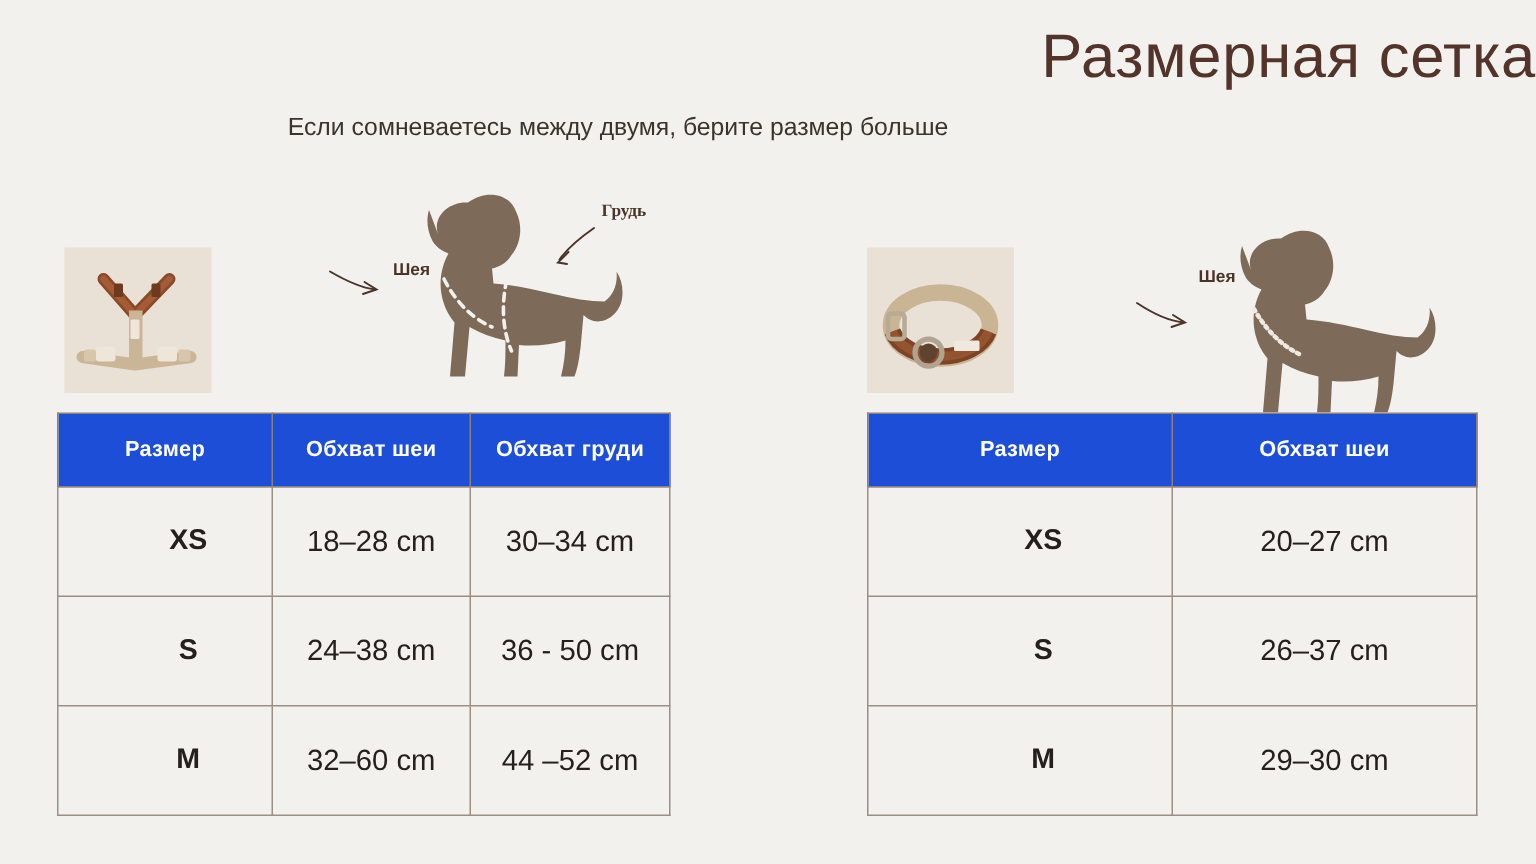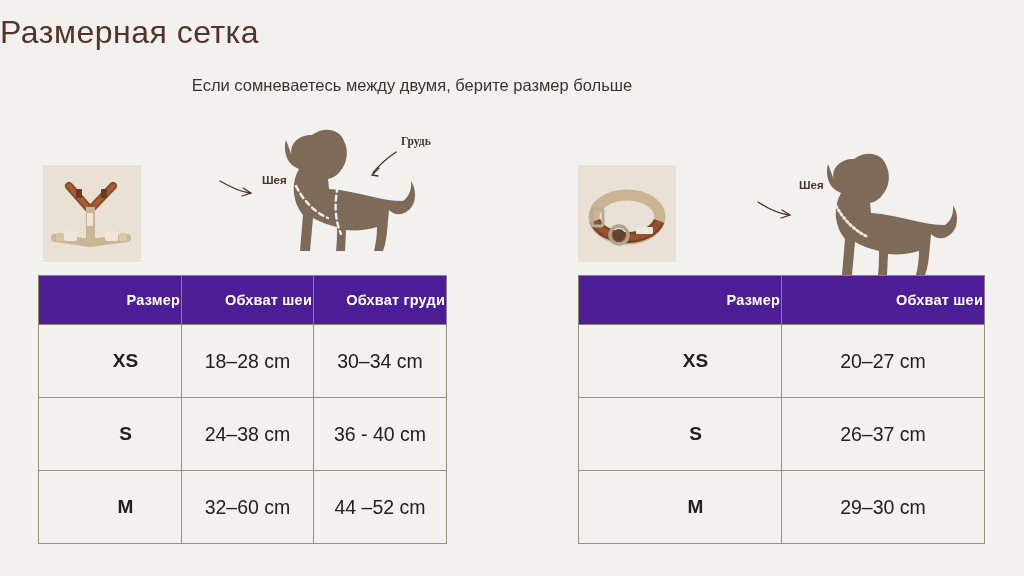--- a/index.html
+++ b/index.html
@@ -15,23 +15,23 @@
     overflow: hidden;
     position: relative;
   }
   .page { position: relative; width: 1024px; height: 576px; }
 
   
   .title {
     position: absolute;
     left: 0; top: 14px;
     width: 1024px;
-    text-align: left;
+    text-align: right;
     font-family: "Liberation Sans", sans-serif;
-    font-size: 32px;
+    font-size: 41px;
     font-weight: 400;
     letter-spacing: .5px;
     color: #52342b;
     white-space: nowrap;
   }
   .subtitle {
     position: absolute;
     left: 0; top: 76px;
     width: 824px;
     text-align: center;
@@ -89,28 +89,27 @@
   }
   #table-harness { left: 38px; top: 275px; width: 408px; }
   #table-collar  { left: 578px; top: 275px; width: 406px; }
 
   .size-table th, .size-table td {
     border: 1px solid #9b8e84;
     text-align: center;
     vertical-align: middle;
   }
   .size-table th {
-    background: #4c1d95;
+    background: #1d4ed8;
     color: #ffffff;
     font-size: 14.5px;
     font-weight: 700;
     height: 46px;
     border-color: #8d8077;
     letter-spacing: .2px;
-    text-align: right;
   }
   .size-table td {
     height: 70px;
     background: #f2f1ee;
     font-size: 19.5px;
     font-weight: 400;
     color: #23201d;
   }
   .size-table td.size-cell {
     font-size: 19px;
@@ -217,21 +216,21 @@
     </thead>
     <tbody>
       <tr>
         <td class="size-cell">XS</td>
         <td>18–28 cm</td>
         <td>30–34 cm</td>
       </tr>
       <tr>
         <td class="size-cell">S</td>
         <td>24–38 cm</td>
-        <td>36 - 40 cm</td>
+        <td>36 - 50 cm</td>
       </tr>
       <tr>
         <td class="size-cell">M</td>
         <td>32–60 cm</td>
         <td>44 –52 cm</td>
       </tr>
     </tbody>
   </table>
 
 

